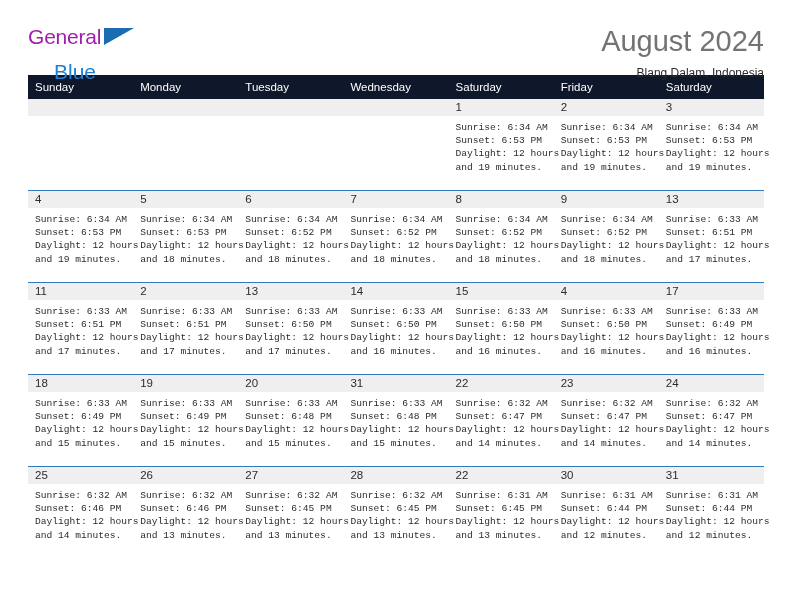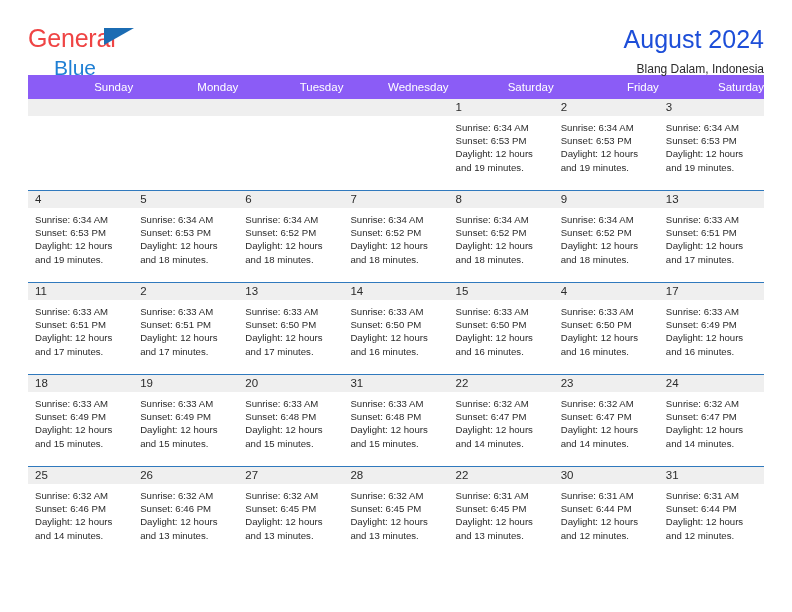--- a/index.html
+++ b/index.html
@@ -31,69 +31,69 @@
     padding-top: 26px;
     box-sizing: border-box;
   }
   .logo {
     position: relative;
     width: 120px;
     height: 48px;
     line-height: 1;
   }
   .logo-general {
-    font-size: 25px;
-    color: #ef4444;
+    font-size: 21px;
+    color: #a21caf;
     letter-spacing: -0.2px;
     display: block;
   }
   .logo-blue {
     font-size: 21px;
     color: #1f7fd4;
     display: block;
     margin-left: 26px;
-    margin-top: 6px;
+    margin-top: 14px;
   }
   .logo-triangle {
     position: absolute;
     left: 76px;
     top: 2px;
     width: 0;
     height: 0;
     border-left: 30px solid #1b6cb3;
     border-bottom: 17px solid transparent;
   }
   .title-block {
     text-align: right;
     line-height: 1.1;
   }
   .cal-title {
-    font-size: 25px;
+    font-size: 29px;
     font-weight: normal;
-    color: #1d4ed8;
+    color: #737373;
     letter-spacing: 0px;
   }
   .cal-subtitle {
     font-size: 12px;
     color: #2b2b2b;
     margin-top: 9px;
   }
 
   
   .calendar {
     width: 736px;
     border-collapse: collapse;
     table-layout: fixed;
   }
   .calendar th {
-    background: #8b5cf6;
+    background: #0f172a;
     color: #ffffff;
     font-weight: normal;
     font-size: 11.5px;
-    text-align: right;
+    text-align: left;
     padding: 6px 0 6px 7px;
     height: 20px;
     box-sizing: border-box;
   }
   .calendar td {
     vertical-align: top;
     padding: 0;
     height: 91px;
     border-top: 1px solid #3079bd;
     background: #ffffff;
@@ -111,20 +111,21 @@
     line-height: 11px;
   }
   .daynum.empty {
     color: transparent;
   }
   .details {
     padding: 5px 6px 0 7px;
     font-size: 9.6px;
     line-height: 13.2px;
     color: #2b2b2b;
+    font-family: Liberation Mono, monospace;
   }
   .details div {
     white-space: nowrap;
   }
 </style>
 </head>
 <body>
 
 <div class="page">
 

